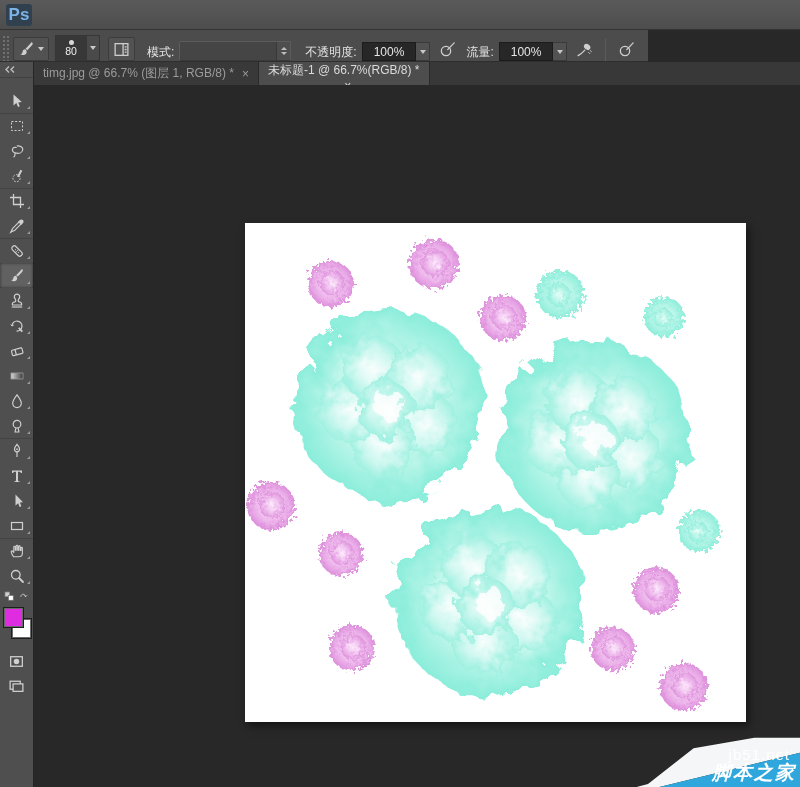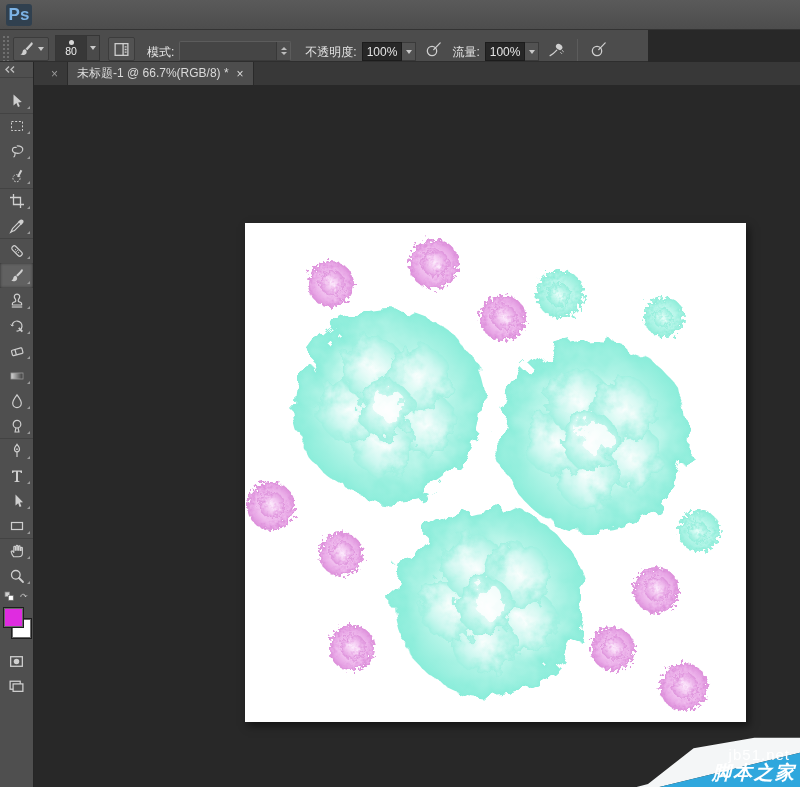--- a/index.html
+++ b/index.html
@@ -32,21 +32,21 @@
   .bs-dd{width:13px;display:flex;align-items:center;justify-content:center;background:#4a4a4a;border-left:1px solid #363636;}
   .opt-label{color:#e3e3e3;font-size:12px;margin:0 5px 0 6px;white-space:nowrap;}
   .mode-select{width:112px;height:20px;background:#454545;border:1px solid #5c5c5c;border-bottom-color:#3a3a3a;
     display:flex;align-items:center;color:#e8e8e8;font-size:12px;padding-left:7px;margin-right:8px;border-radius:2px;}
   .mode-select span:first-child{flex:1;margin-top:48px;}
   .spin{display:flex;flex-direction:column;align-items:center;justify-content:center;width:14px;height:100%;
     border-left:1px solid #383838;background:#4e4e4e;gap:2px;}
   .spin .up{width:0;height:0;border-left:3px solid transparent;border-right:3px solid transparent;border-bottom:3.5px solid #bdbdbd;}
   .spin .dn{width:0;height:0;border-left:3px solid transparent;border-right:3px solid transparent;border-top:3.5px solid #bdbdbd;}
   .val-box{min-width:40px;height:19px;background:#272727;border:1px solid #1c1c1c;color:#e6e6e6;
-    font-size:12px;display:flex;align-items:center;justify-content:center;padding:0 4px;}
+    font-size:12px;display:flex;align-items:center;justify-content:center;padding:0 11px;}
   .dd-btn{width:14px;height:19px;background:#525252;border:1px solid #3a3a3a;border-left:none;
     display:flex;align-items:center;justify-content:center;margin-right:5px;}
   .dd-btn .dd-caret{margin-left:0;}
   .vsep{width:1px;height:22px;background:#3c3c3c;border-right:1px solid #5c5c5c;margin:0 8px;}
 
   
   .toolbar{position:absolute;left:0;top:62px;width:34px;bottom:0;background:#4f4f4f;
     border-right:1px solid #262626;}
   .tb-head{height:16px;display:flex;align-items:center;padding-left:4px;border-bottom:1px solid #424242;}
   .tb-head svg{width:12px;height:9px;}
@@ -63,21 +63,21 @@
   .swatch{position:absolute;width:21px;height:21px;border:1px solid #1e1e1e;box-shadow:0 0 0 1px #6a6a6a inset;}
   .swatch.fg{left:3px;top:2px;z-index:2;}
   .swatch.bg{left:11px;top:13px;z-index:1;}
   .tb-btn{width:33px;height:24px;display:flex;align-items:center;justify-content:center;}
   .tb-btn svg{width:17px;height:17px;}
 
   
   .tabbar{position:absolute;left:34px;top:62px;right:0;height:23px;background:#383838;display:flex;}
   .tab{display:flex;align-items:center;padding:0 9px;font-size:12px;height:23px;
     border-right:1px solid #2a2a2a;background:#393939;color:#9b9b9b;cursor:default;white-space:nowrap;}
-  .tab.active{background:#4d4d4d;color:#dadada;}
+  .tab.active{background:#4d4d4d;color:#dadada;flex-direction:column;}
   .tab-close{margin-left:8px;font-size:12px;color:inherit;}
   .workspace{position:absolute;left:34px;top:85px;right:0;bottom:0;background:#282828;}
   .canvas{position:absolute;left:211px;top:138px;width:501px;height:499px;background:#ffffff;
     box-shadow:3px 4px 8px rgba(0,0,0,.5);}
   .canvas svg{display:block;}
 
   
   .watermark{position:absolute;right:0;bottom:0;width:190px;height:58px;}
   .wm-white{position:absolute;inset:0;background:#f4f6f7;
     clip-path:polygon(20% 95%,44% 33%,76% 15%,100% 15%,100% 41%,26% 100%,14% 100%);}
@@ -427,20 +427,21 @@
     </div>
     <div class="tb-btn">
       <svg viewBox="0 0 16 16">
           <use href="#icon-screenmode"></use>
         </svg>
     </div>
   </div>
 
   <div class="tabbar">
       <div class="tab">
+        <span class="tab-title">timg.jpg @ 66.7% (图层 1, RGB/8) *</span>
         <span class="tab-close">×</span>
       </div>
       <div class="tab active">
         <span class="tab-title">未标题-1 @ 66.7%(RGB/8) *</span>
         <span class="tab-close">×</span>
       </div>
     </div>
 
   <div class="workspace">
     <div class="canvas" style="background: rgb(255, 255, 255);">

